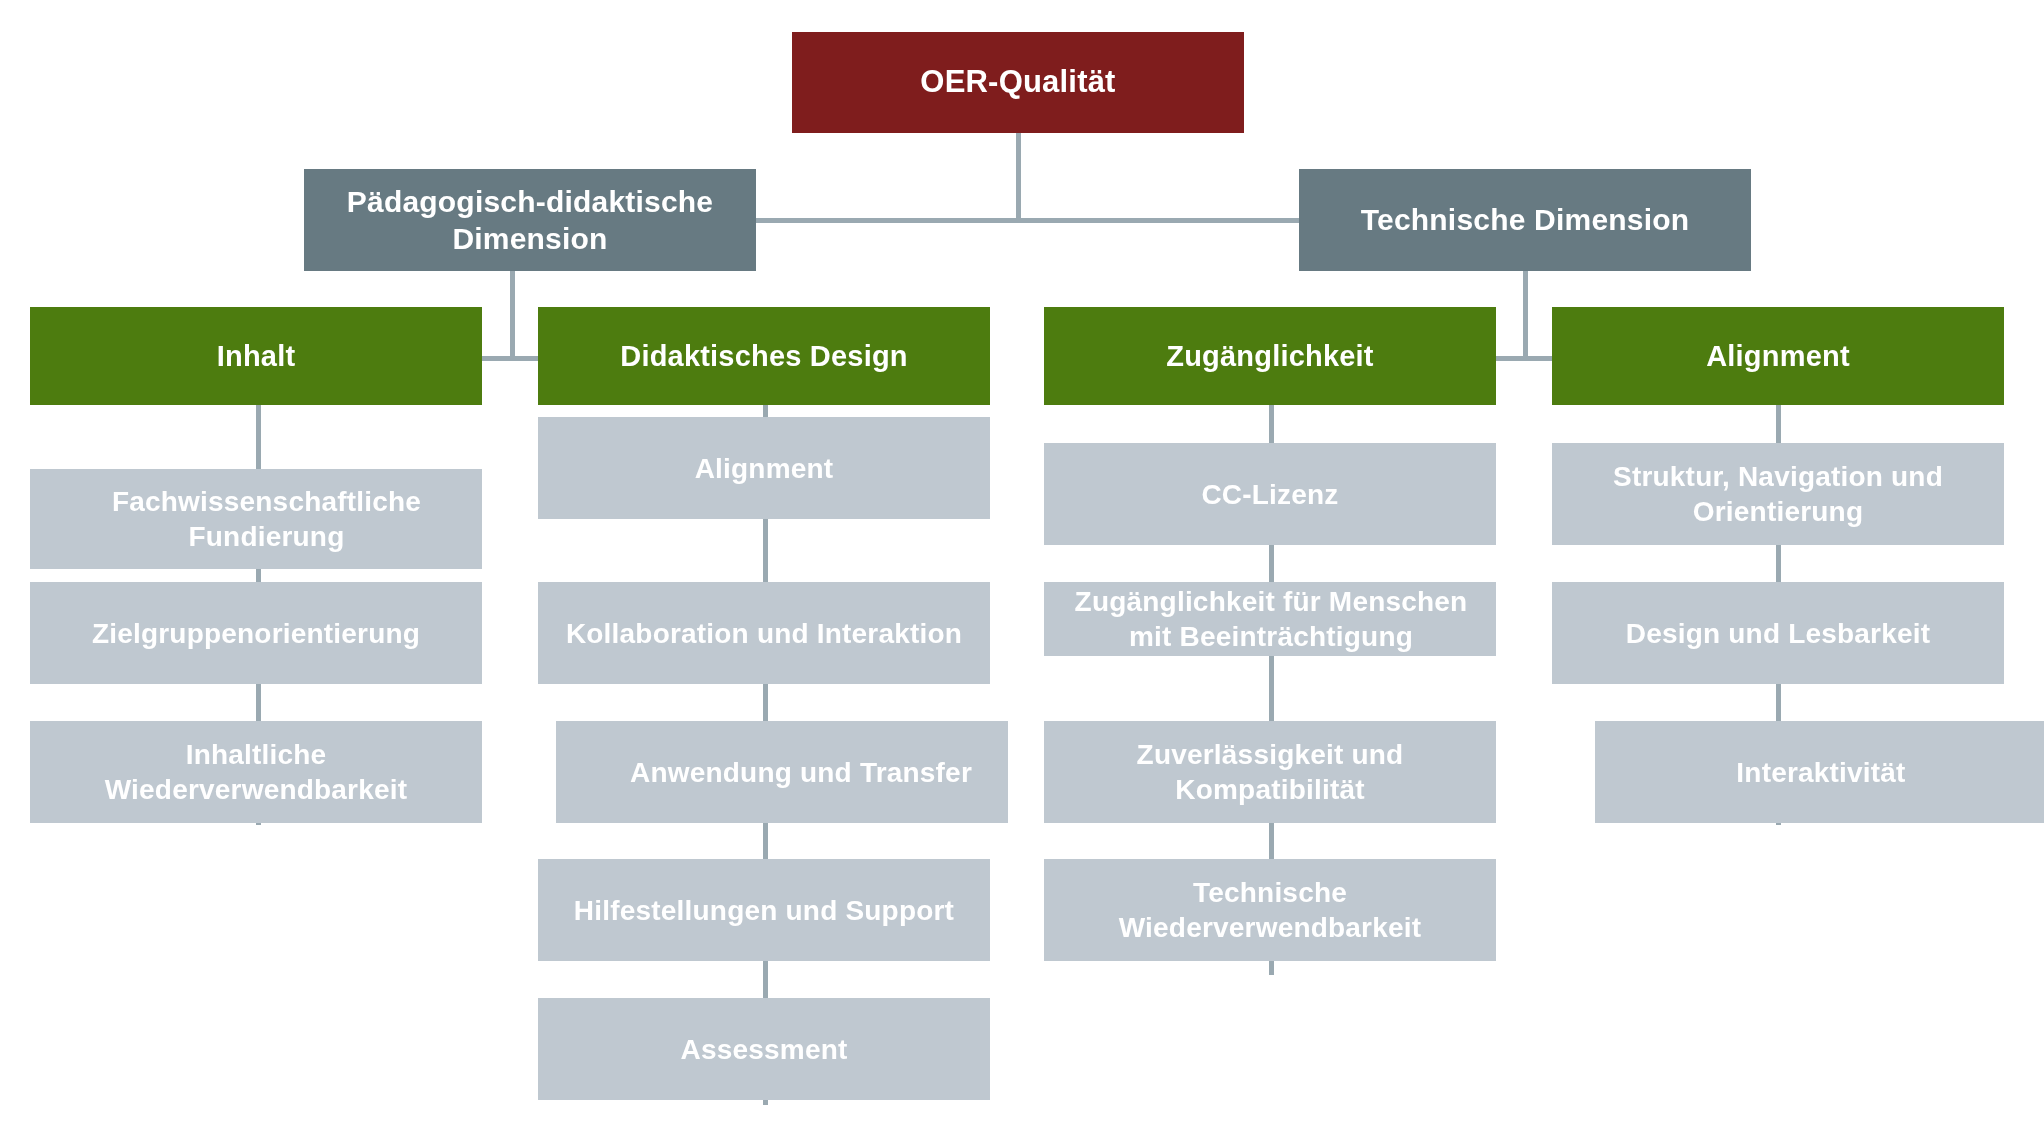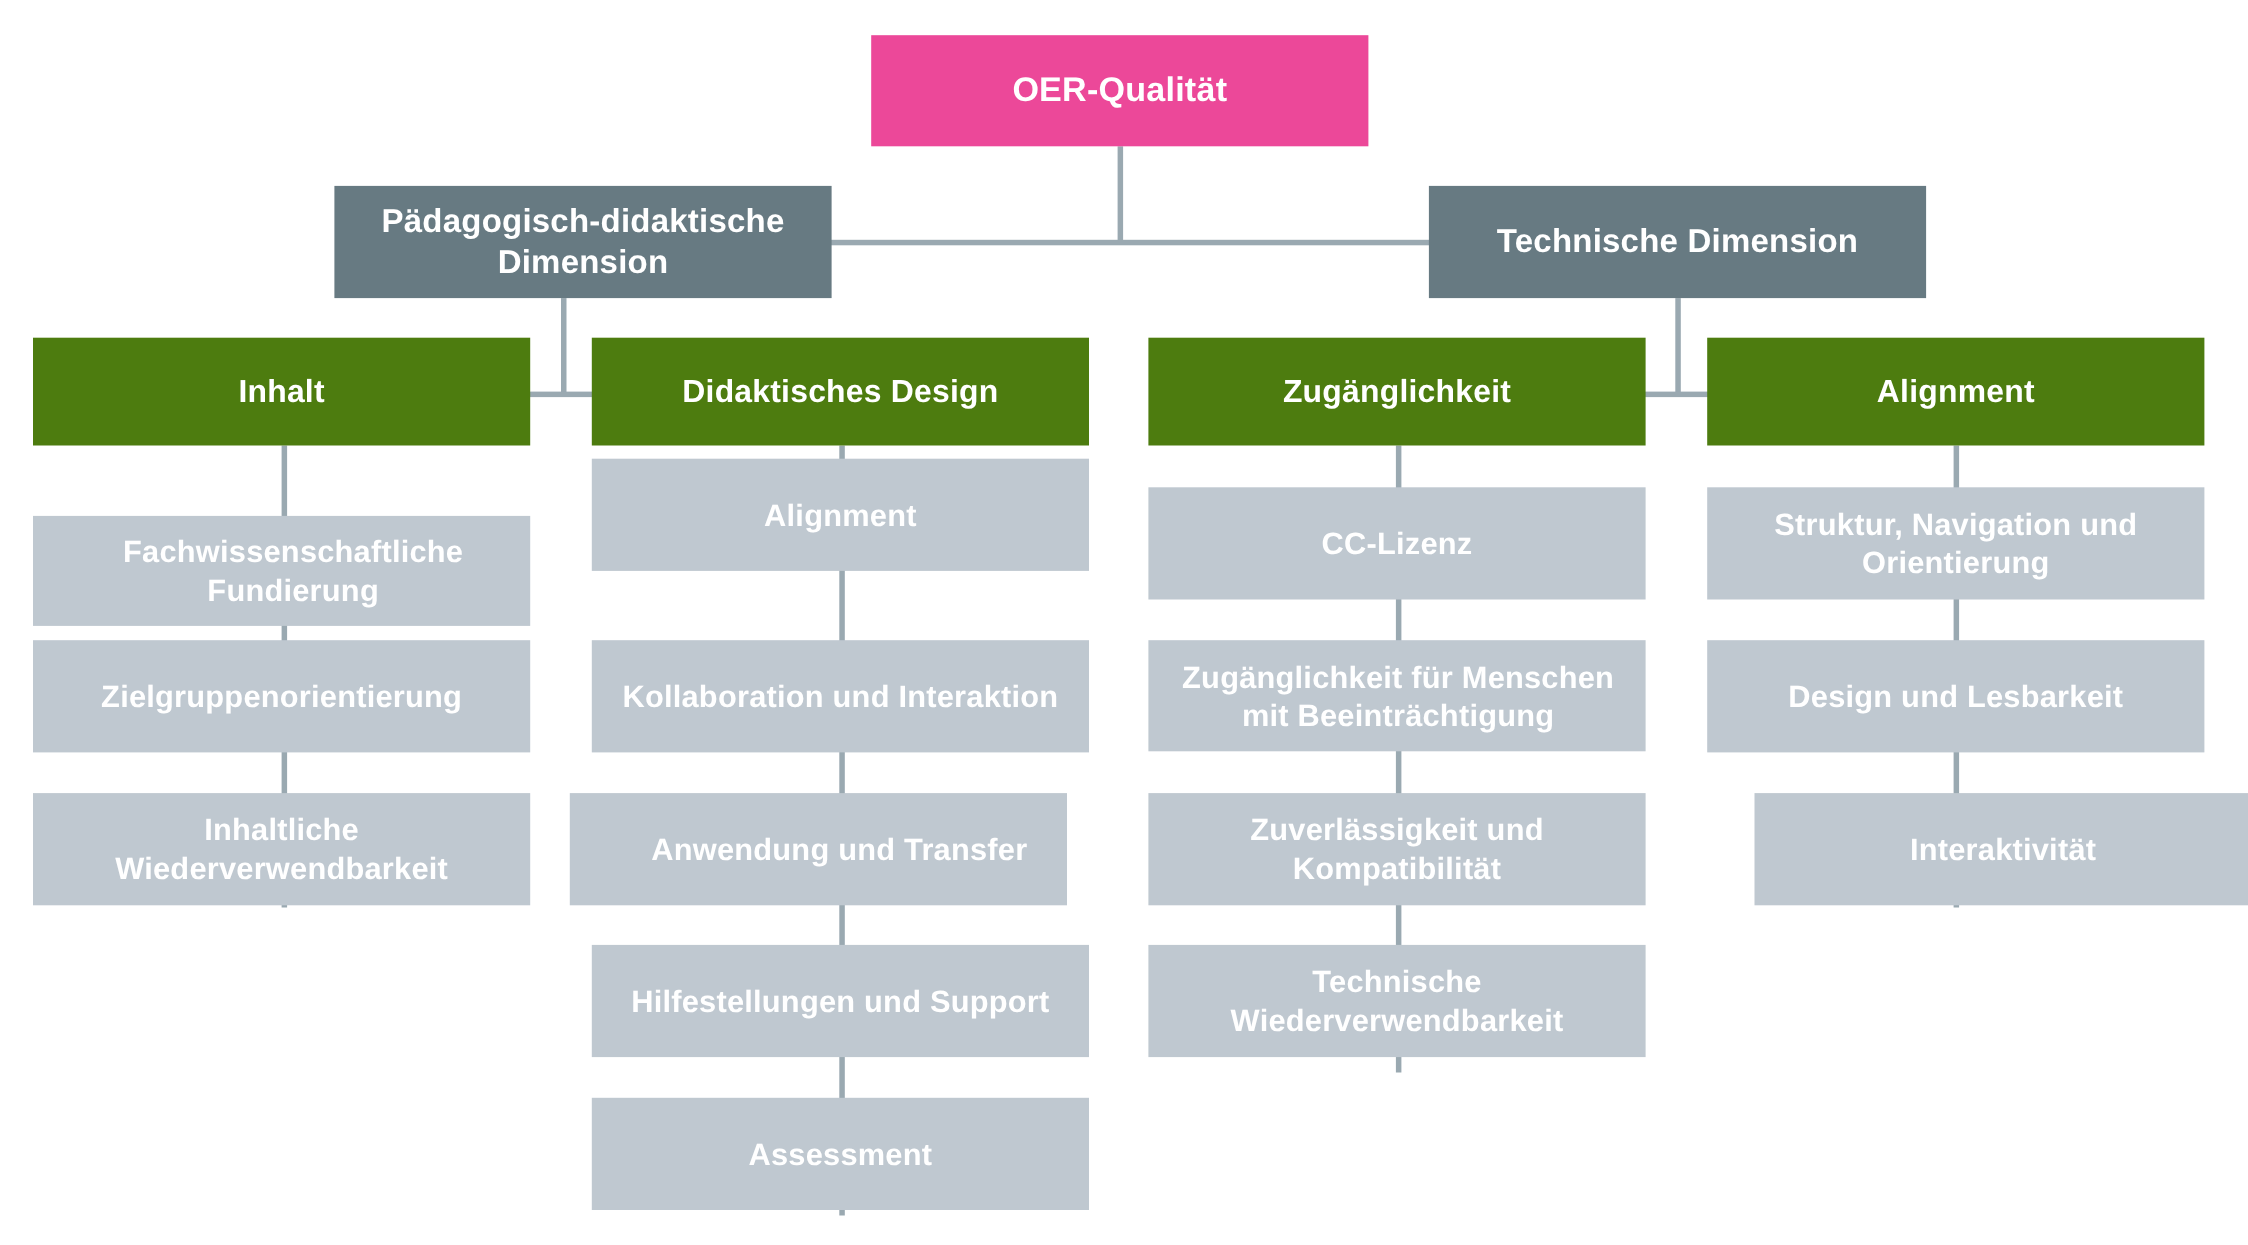--- a/index.html
+++ b/index.html
@@ -25,21 +25,21 @@
     justify-content: center;
     text-align: center;
     color: #ffffff;
     font-weight: bold;
     line-height: 1.25;
     box-sizing: border-box;
     padding: 4px 10px;
     z-index: 2;
   }
   .node.level-0 {
-    background: #ec4899;
+    background: #7f1d1d;
     font-size: 31px;
     letter-spacing: 0.2px;
   }
   .node.level-1 {
     background: #677a82;
     font-size: 30px;
     letter-spacing: 0.2px;
   }
   .node.level-2 {
     background: #4d7c0f;
@@ -129,37 +129,37 @@
   </div>
 
   <div class="node level-3" style="left:538px; top:417px; width:452px; height:102px;">
     <span class="label">Alignment</span>
   </div>
 
   <div class="node level-3" style="left:538px; top:582px; width:452px; height:102px;">
     <span class="label">Kollaboration und Interaktion</span>
   </div>
 
-  <div class="node level-3" style="left:518px; top:721px; width:452px; height:102px;padding-left:48px;">
+  <div class="node level-3" style="left:556px; top:721px; width:452px; height:102px;padding-left:48px;">
     <span class="label">Anwendung und Transfer</span>
   </div>
 
   <div class="node level-3" style="left:538px; top:859px; width:452px; height:102px;">
     <span class="label">Hilfestellungen und Support</span>
   </div>
 
   <div class="node level-3" style="left:538px; top:998px; width:452px; height:102px;">
     <span class="label">Assessment</span>
   </div>
 
   <div class="node level-3" style="left:1044px; top:443px; width:452px; height:102px;">
     <span class="label">CC-Lizenz</span>
   </div>
 
-  <div class="node level-3" style="left:1044px; top:582px; width:452px; height:101px;padding-left:12px;">
+  <div class="node level-3" style="left:1044px; top:582px; width:452px; height:74px;padding-left:12px;">
     <span class="label">Zugänglichkeit für Menschen mit Beeinträchtigung</span>
   </div>
 
   <div class="node level-3" style="left:1044px; top:721px; width:452px; height:102px;">
     <span class="label">Zuverlässigkeit und Kompatibilität</span>
   </div>
 
   <div class="node level-3" style="left:1044px; top:859px; width:452px; height:102px;">
     <span class="label">Technische Wiederverwendbarkeit</span>
   </div>

